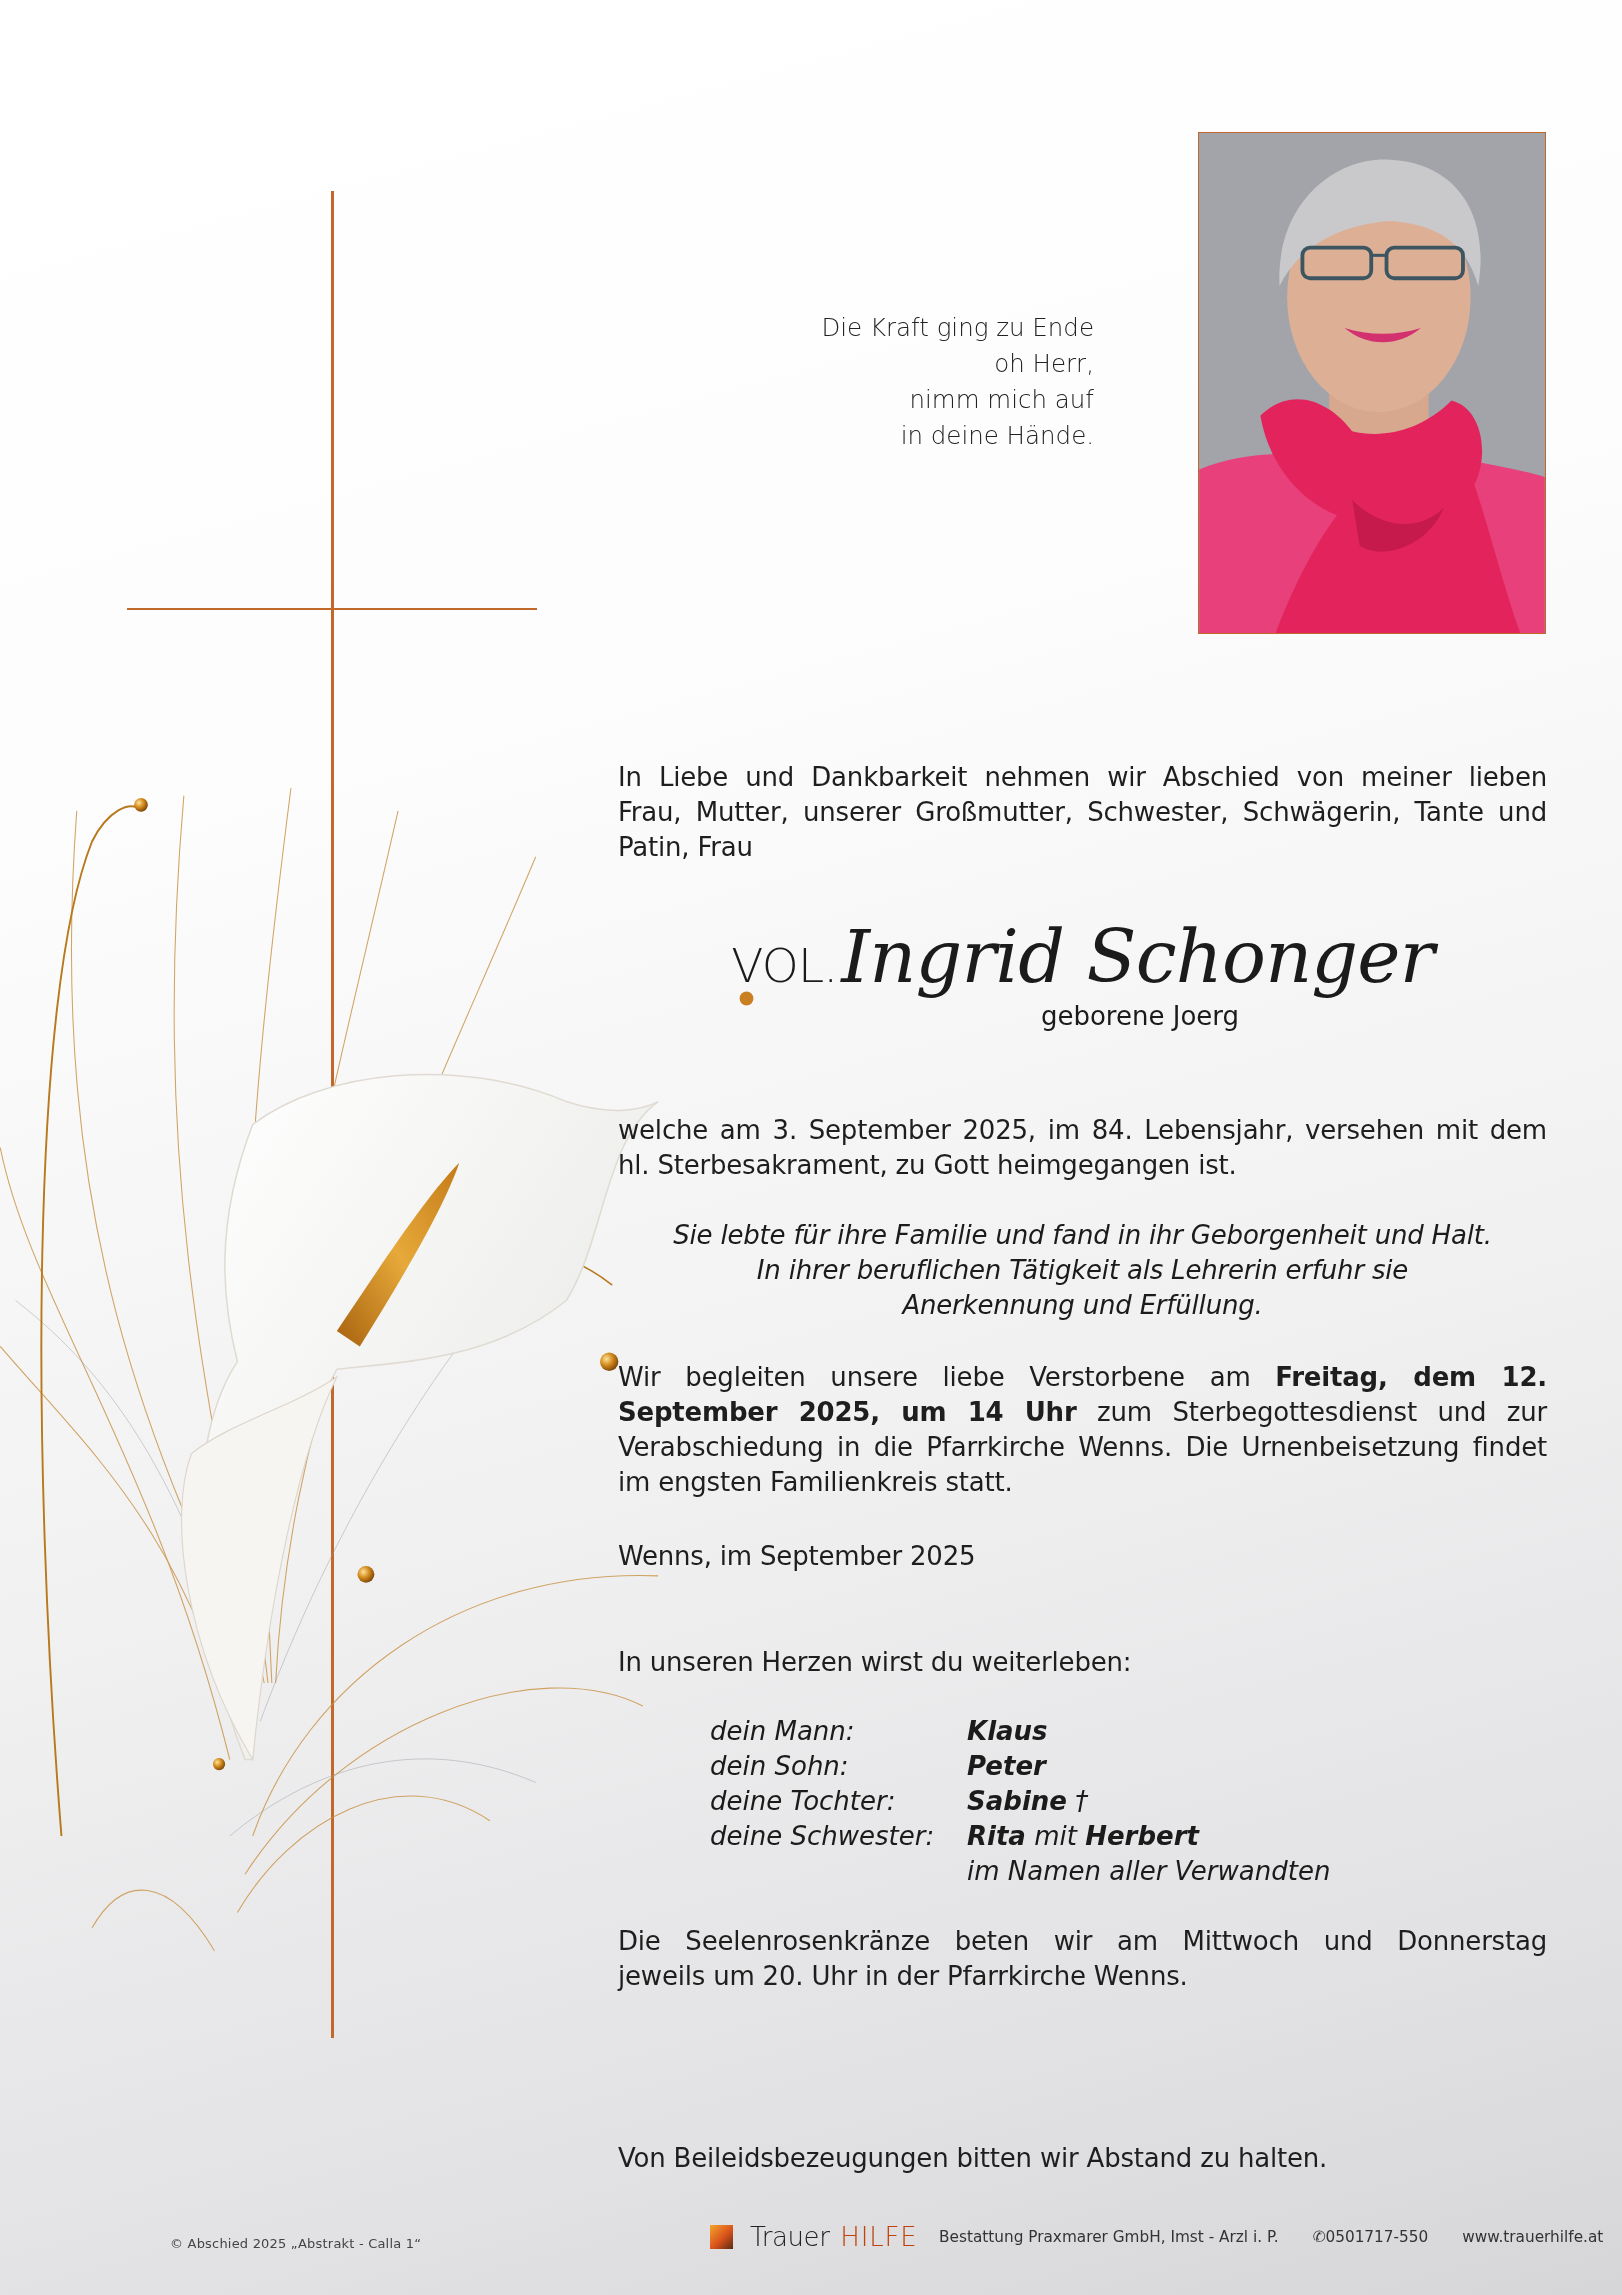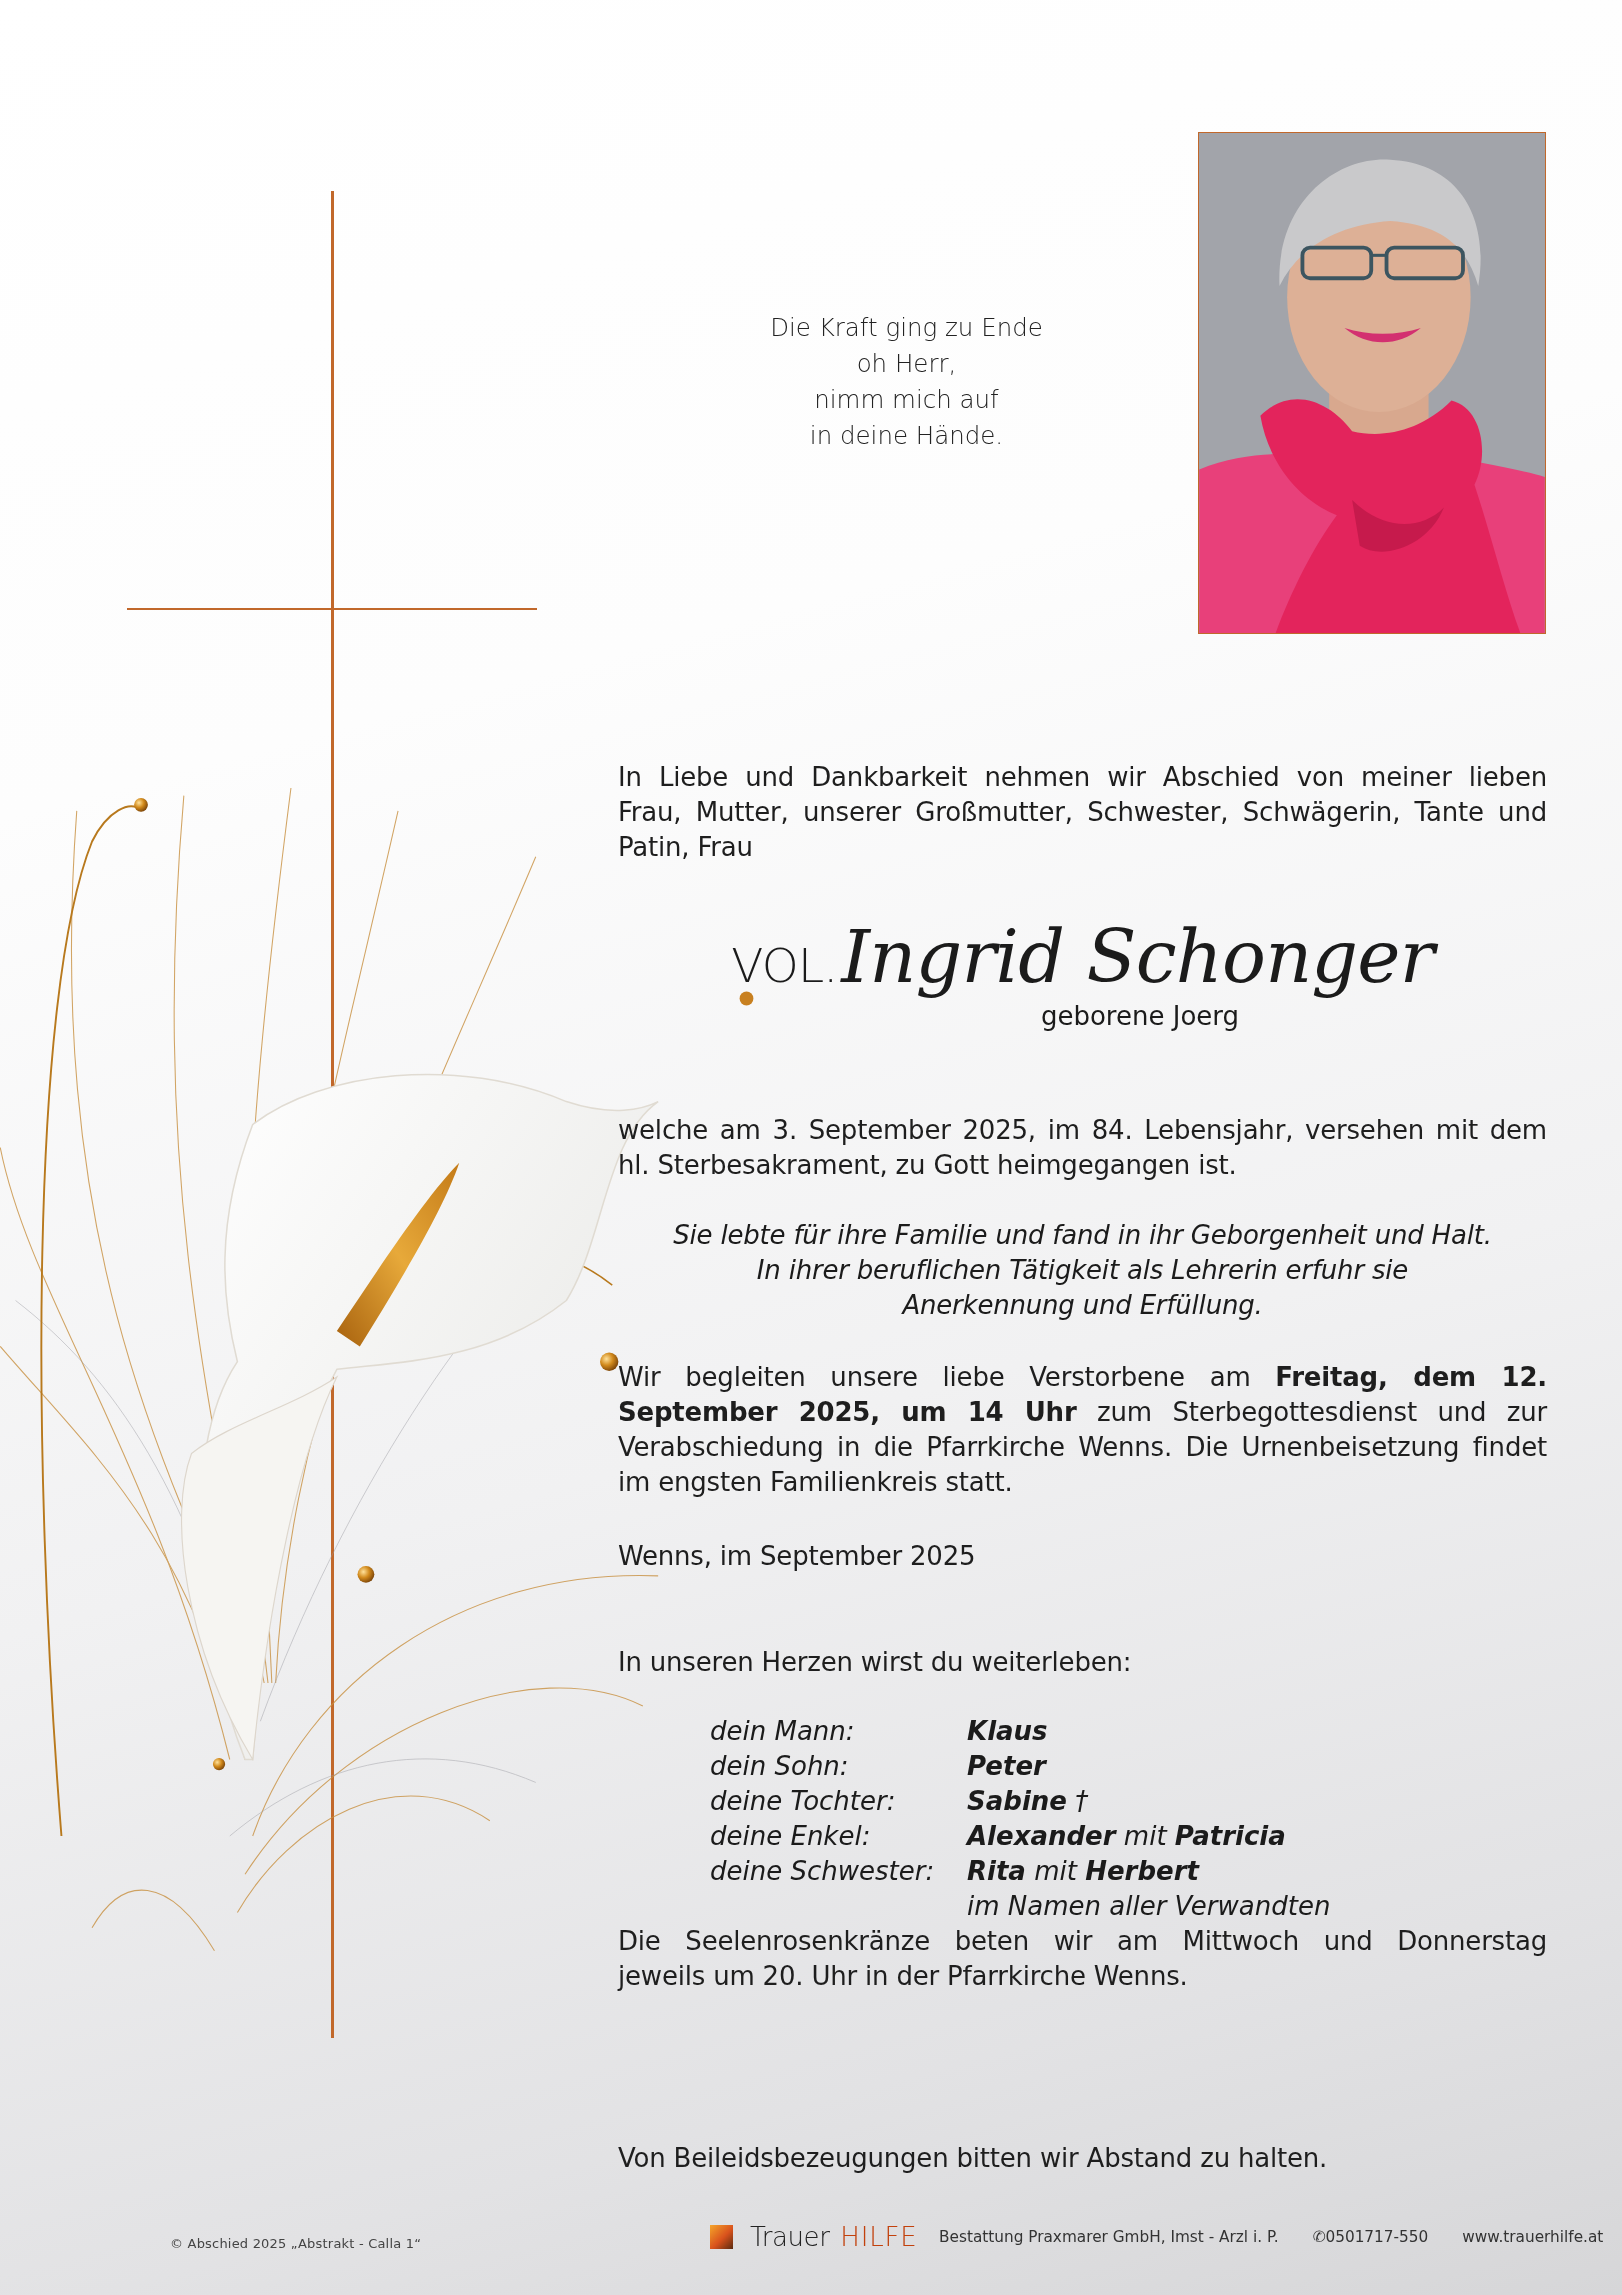--- a/index.html
+++ b/index.html
@@ -13,21 +13,21 @@
 
   
   .cross-v { left: 331px; top: 191px; width: 3.1px; height: 1847px; background: #c1682b; }
   .cross-h { left: 127px; top: 608px; width: 410px; height: 2.3px; background: #c1682b; }
 
   
   .flower { left: 0; top: 765px; width: 689px; height: 1224px; }
 
   
   .verse {
-    left: 719px; top: 310px; width: 375px; text-align: center;
+    left: 719px; top: 310px; width: 375px; text-align: right;
     font-size: 24.5px; line-height: 36px; font-weight: 300; color: #222;
     font-family: "DejaVu Sans", sans-serif;
   }
   .verse div { white-space: nowrap; }
 
   
   .photo {
     left: 1198px; top: 132px; width: 346px; height: 500px;
     border: 1.5px solid #c1682b; overflow: hidden;
     background: #9fa1a7;
@@ -205,24 +205,20 @@
     </tr>
     <tr>
       <td class="rel">dein Sohn:</td>
       <td><b>Peter</b><span></span><b></b><span></span></td>
     </tr>
     <tr>
       <td class="rel">deine Tochter:</td>
       <td><b>Sabine</b><span></span><b></b><span> †</span></td>
     </tr>
     <tr>
-      <td class="rel">deine Enkel:</td>
-      <td><b>Alexander</b><span> mit </span><b>Patricia</b><span></span></td>
-    </tr>
-    <tr>
       <td class="rel">deine Schwester:</td>
       <td><b>Rita</b><span> mit </span><b>Herbert</b><span></span></td>
     </tr>
     <tr>
       <td class="rel"></td>
       <td>im Namen aller Verwandten</td>
     </tr>
   </tbody>
     </table>
 </div>

